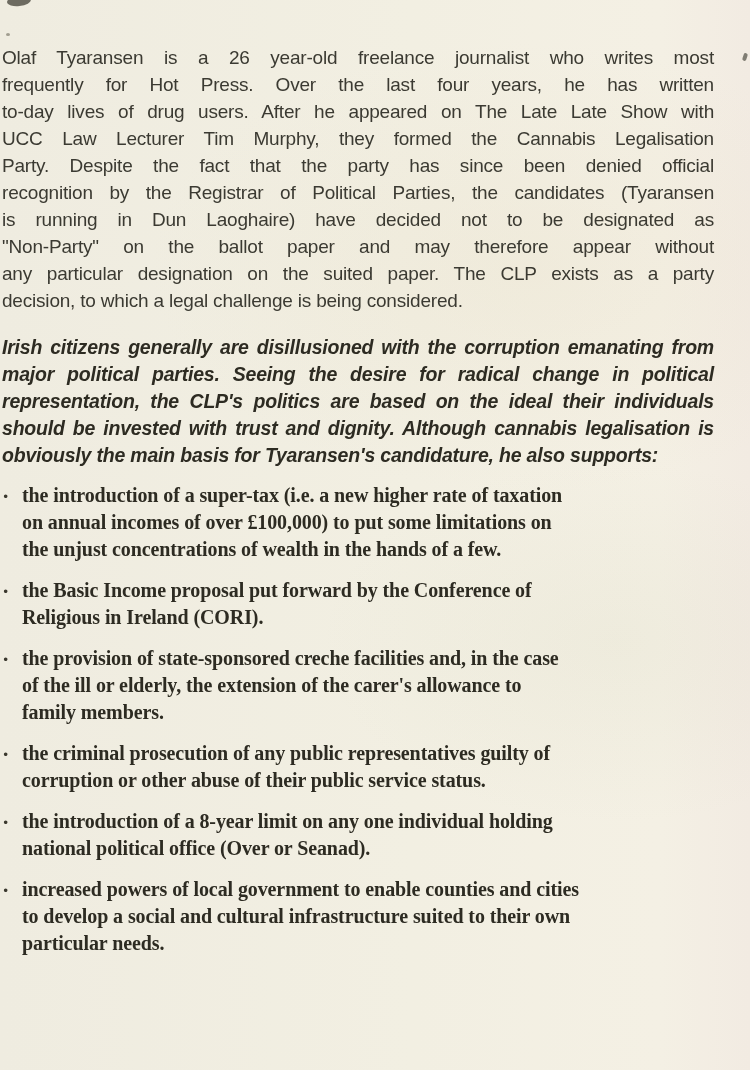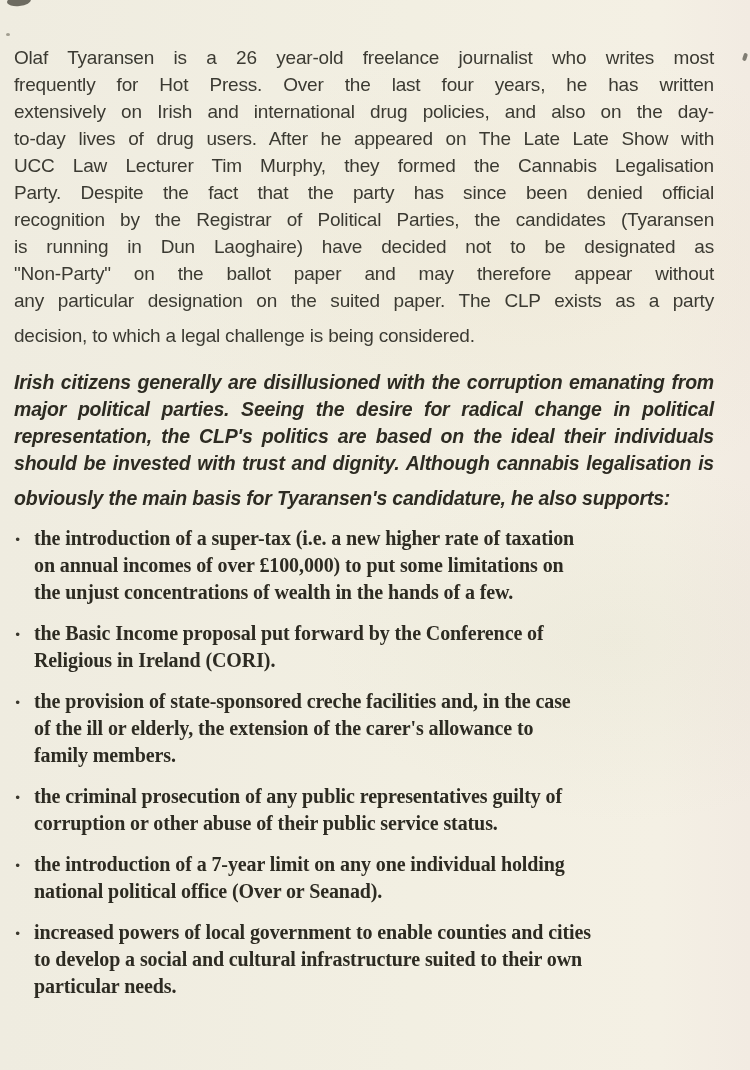--- a/index.html
+++ b/index.html
@@ -6,21 +6,21 @@
   body {
     width: 750px; height: 1070px;
     font-family: "Liberation Sans", sans-serif;
     overflow: hidden;
     background: #e9e6d9;
   }
   .page {
     position: relative;
     width: 750px; height: 1070px;
     box-sizing: border-box;
-    padding: 44px 36px 0 14px;
+    padding: 44px 36px 0 2px;
     background:
       radial-gradient(ellipse 420px 260px at 82% 60%, rgba(190,195,160,0.10), rgba(0,0,0,0) 70%),
       radial-gradient(ellipse 500px 300px at 70% 25%, rgba(230,220,195,0.25), rgba(0,0,0,0) 75%),
       linear-gradient(90deg, #efece0 0%, #f2efe2 55%, #f4f0e4 88%, #f2ebe2 100%);
     background-color: var(--paper, #f2efe2);
   }
   
   .smudge {
     position: absolute; left: 7px; top: -4px;
     width: 24px; height: 10px;
@@ -33,21 +33,21 @@
     border-radius: 2px; transform: rotate(18deg); opacity: 0.75;
   }
   .speck-b {
     position: absolute; left: 6px; top: 33px;
     width: 4px; height: 3px; background: #8d8a7b;
     border-radius: 50%; opacity: 0.8;
   }
   
   .para .line { height: 27px; }
   .justified .line { text-align: justify; text-align-last: justify; }
-  .justified .line.last { text-align: center; text-align-last: left; margin-top: 8px; }
+  .justified .line.last { text-align: center; text-align-last: left; }
 
   .intro {
     font-family: "Liberation Sans", sans-serif;
     font-size: 19px; line-height: 27px;
     letter-spacing: -0.2px;
     color: var(--ink-sans, #3b3a32);
   }
   .manifesto {
     margin-top: 20px;
     font-family: Liberation Sans, sans-serif;
@@ -77,21 +77,20 @@
 <body>
 
 <div class="page">
   <div class="smudge"></div>
   <div class="speck-a"></div>
   <div class="speck-b"></div>
 
   <div class="para intro justified">
       <div class="line">Olaf Tyaransen is a 26 year-old freelance journalist who writes most</div>
       <div class="line">frequently for Hot Press. Over the last four years, he has written</div>
-      <div class="line">extensively on Irish and international drug policies, and also on the day-</div>
       <div class="line">to-day lives of drug users. After he appeared on The Late Late Show with</div>
       <div class="line">UCC Law Lecturer Tim Murphy, they formed the Cannabis Legalisation</div>
       <div class="line">Party. Despite the fact that the party has since been denied official</div>
       <div class="line">recognition by the Registrar of Political Parties, the candidates (Tyaransen</div>
       <div class="line">is running in Dun Laoghaire) have decided not to be designated as</div>
       <div class="line">"Non-Party" on the ballot paper and may therefore appear without</div>
       <div class="line">any particular designation on the suited paper. The CLP exists as a party</div>
       <div class="line last">decision, to which a legal challenge is being considered.</div>
     </div>
 
@@ -130,21 +129,21 @@
       <div class="bullet-item">
         <span class="bullet-dot">·</span>
         <div>
           <div class="line">the criminal prosecution of any public representatives guilty of</div>
           <div class="line last">corruption or other abuse of their public service status.</div>
         </div>
       </div>
       <div class="bullet-item">
         <span class="bullet-dot">·</span>
         <div>
-          <div class="line">the introduction of a 7-year limit on any one individual holding</div>
+          <div class="line">the introduction of a 8-year limit on any one individual holding</div>
           <div class="line last">national political office (Over or Seanad).</div>
         </div>
       </div>
       <div class="bullet-item">
         <span class="bullet-dot">·</span>
         <div>
           <div class="line">increased powers of local government to enable counties and cities</div>
           <div class="line">to develop a social and cultural infrastructure suited to their own</div>
           <div class="line last">particular needs.</div>
         </div>

